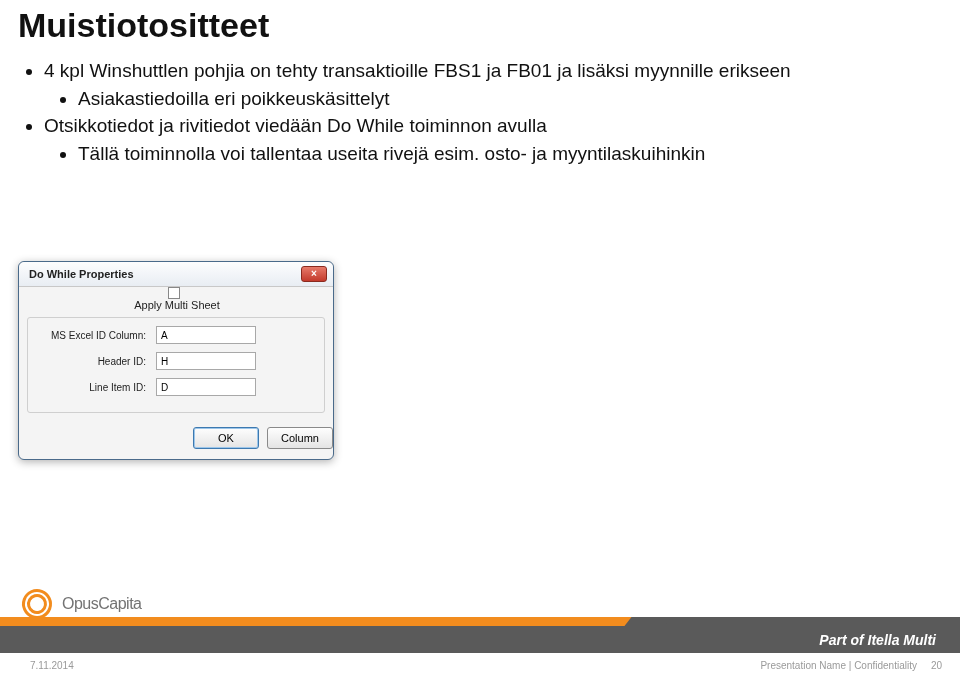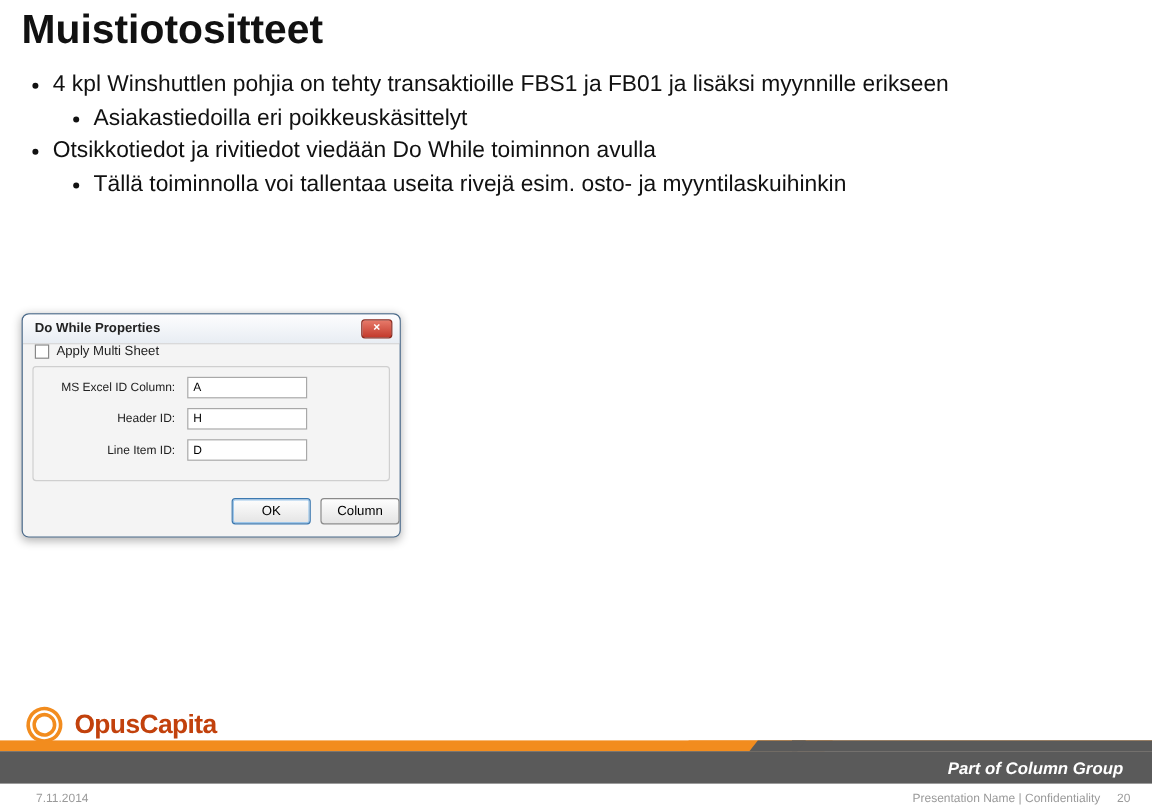--- a/index.html
+++ b/index.html
@@ -18,21 +18,21 @@
   .dialog-close { width: 26px; height: 16px; background: linear-gradient(#e77a6a,#c33a2c); border: 1px solid #8a2a1f; border-radius: 3px; color: #fff; font-size: 10px; line-height: 14px; text-align: center; cursor: pointer; }
   .panel { margin: 8px; border: 1px solid #cfcfcf; border-radius: 3px; padding: 10px 10px 8px 10px; background: #f4f4f4; position: relative; }
   .panel-legend { position: absolute; top: -8px; left: 8px; background: #f4f4f4; padding: 0 4px; font-size: 10px; color: #333; }
   .row { display: flex; align-items: center; margin-bottom: 6px; }
   .row label { font-size: 10px; margin-right: 6px; white-space: nowrap; }
   .row input[type=text] { height: 18px; border: 1px solid #a8a8a8; background: #fff; font-size: 10px; padding: 1px 4px; }
   .start-row { margin-left: 34px; }
   .start-row .fld { width: 68px; }
   .start-row .gap { width: 26px; }
   .note { text-align: center; font-size: 10px; color: #333; margin-top: 2px; }
-  .chk-row { display: flex; align-items: center; margin: 0 8px 6px 10px; }
+  .chk-row { display: flex; align-items: center; margin: 0 8px 6px 10px; flex-direction: column; }
   .chk { width: 12px; height: 12px; border: 1px solid #888; background: #fff; margin-right: 6px; }
   .inner-panel { margin: 0 8px 10px 8px; border: 1px solid #cfcfcf; border-radius: 3px; padding: 8px 10px; }
   .inner-panel .irow { display: flex; align-items: center; margin-bottom: 8px; }
   .inner-panel .irow label { width: 108px; text-align: right; margin-right: 10px; font-size: 10px; }
   .inner-panel .irow input { width: 100px; height: 18px; border: 1px solid #a8a8a8; background: #fff; font-size: 10px; padding: 1px 4px; }
   .btnbar { display:flex; justify-content:flex-end; gap:8px; padding: 4px 0 10px 0; }
   .btn { min-width: 66px; height: 22px; border: 1px solid #8a8a8a; border-radius: 3px; background: linear-gradient(#fefefe,#e4e4e4); font-size: 11px; cursor: pointer; }
   .btn.primary { border: 1px solid #3d79b0; box-shadow: 0 0 0 1px #9cc6ea inset; }
 
   
@@ -41,21 +41,21 @@
   .foot-orange { position:absolute; left:0; right:0; bottom:27px; height:9px; background:#f28c1e; }
   .foot-orange::after { content:""; position:absolute; right:266px; top:0; width:120px; height:9px; background:#f28c1e; transform: skewX(-38deg); transform-origin: top right; }
   .foot-grey-ext { position:absolute; right:0; bottom:27px; height:9px; width:300px; background:#5a5a5a; }
   .foot-grey-ext::before { content:""; position:absolute; left:-32px; top:0; width:40px; height:9px; background:#5a5a5a; transform: skewX(-38deg);}
   .foot-text { position:absolute; right:24px; bottom:5px; color:#fff; font-style: italic; font-weight: bold; font-size: 14px; }
   .logo { position:absolute; left:22px; bottom:34px; display:flex; align-items:center; gap:8px; }
   .logo-swirl { width:32px; height:30px; position:relative; }
   .logo-swirl span { position:absolute; border:3px solid #f28c1e; border-radius:50%; }
   .s1 { width:30px; height:30px; left:0; top:0; border-color: transparent #f28c1e #f28c1e transparent; transform:rotate(20deg); }
   .s2 { width:20px; height:20px; left:5px; top:5px; border-color: #ffb85a transparent transparent #ffb85a; transform:rotate(-15deg); }
-  .logo-text { font-weight:bold; font-size:22px; color:#c2410c; letter-spacing:-0.5px; }
+  .logo-text { font-weight:normal; font-size:16px; color:#737373; letter-spacing:-0.5px; }
 
   .subfooter { position:absolute; left:30px; right:18px; bottom:4px; display:flex; justify-content:space-between; font-size:10px; color:#9a9a9a; }
 </style>
 </head>
 <body>
 <div class="slide">
 
   <div class="title">Muistiotositteet</div>
 
   <div class="content">
@@ -108,21 +108,21 @@
     <div class="logo">
       <div class="logo-swirl">
         <span class="s1"></span>
           <span class="s2"></span>
       </div>
       <div class="logo-text">OpusCapita</div>
     </div>
     <div class="foot-orange"></div>
     <div class="foot-grey-ext"></div>
     <div class="foot-grey">
-      <div class="foot-text">Part of Column Group</div>
+      <div class="foot-text">Part of Itella Multi</div>
     </div>
   </div>
 
   <div class="subfooter">
     <span>7.11.2014</span>
     <span>
       <span>Presentation Name | Confidentiality</span>
       &nbsp;&nbsp;&nbsp;
       <span>20</span>
     </span>

